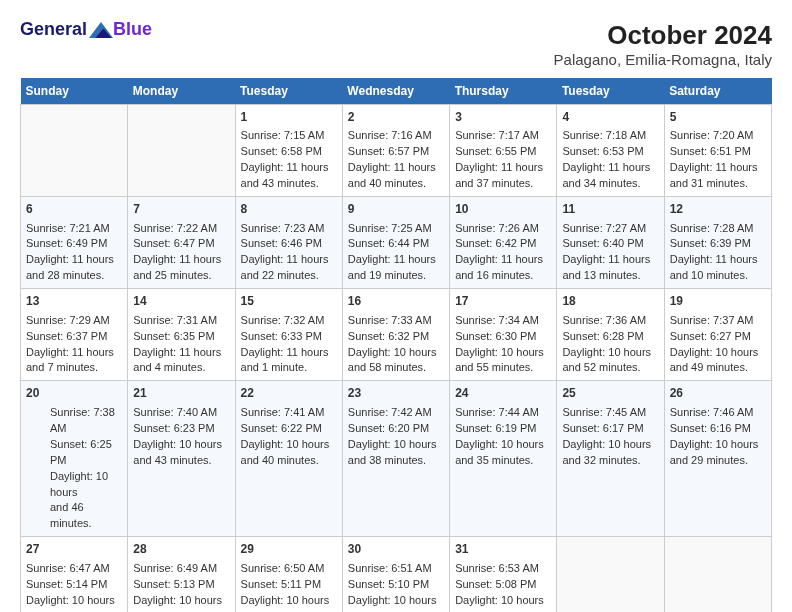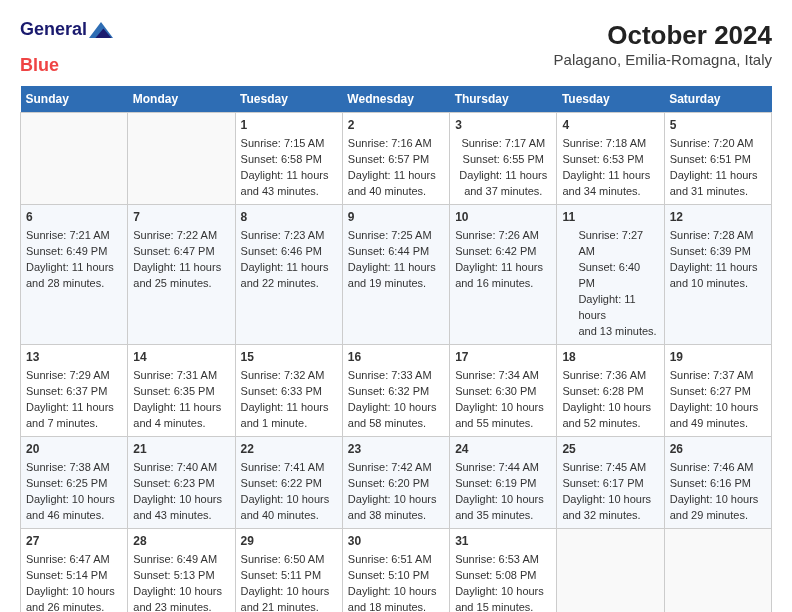--- a/index.html
+++ b/index.html
@@ -11,32 +11,30 @@
       padding: 20px;
     }
     .header {
       display: flex;
       justify-content: space-between;
       align-items: flex-start;
       margin-bottom: 10px;
     }
     .logo {
       display: flex;
-      flex-direction: column;
       align-items: flex-start;
-      gap: 16px;
     }
     .logo-text {
       font-size: 18px;
       font-weight: bold;
       color: #1a1a6e;
       line-height: 1.1;
     }
     .logo-blue {
-      color: #ef4444;
+      color: #6d28d9;
     }
     .logo-icon {
       width: 24px;
       height: 16px;
       margin-left: 2px;
     }
     .logo-row {
       display: flex;
       align-items: center;
     }
@@ -142,21 +140,21 @@
         </td>
         <td>
           <span class="day-number">2</span>
           <div class="day-info" style="white-space: pre-line;">Sunrise: 7:16 AM
 Sunset: 6:57 PM
 Daylight: 11 hours
 and 40 minutes.</div>
         </td>
         <td>
           <span class="day-number">3</span>
-          <div class="day-info" style="white-space: pre-line; text-align: center;">Sunrise: 7:17 AM
+          <div class="day-info" style="white-space: pre-line;">Sunrise: 7:17 AM
 Sunset: 6:55 PM
 Daylight: 11 hours
 and 37 minutes.</div>
         </td>
         <td>
           <span class="day-number">4</span>
           <div class="day-info" style="white-space: pre-line;">Sunrise: 7:18 AM
 Sunset: 6:53 PM
 Daylight: 11 hours
 and 34 minutes.</div>
@@ -200,21 +198,21 @@
         </td>
         <td>
           <span class="day-number">10</span>
           <div class="day-info" style="white-space: pre-line;">Sunrise: 7:26 AM
 Sunset: 6:42 PM
 Daylight: 11 hours
 and 16 minutes.</div>
         </td>
         <td>
           <span class="day-number">11</span>
-          <div class="day-info" style="white-space: pre-line; margin-left: 16px;">Sunrise: 7:27 AM
+          <div class="day-info" style="white-space: pre-line;">Sunrise: 7:27 AM
 Sunset: 6:40 PM
 Daylight: 11 hours
 and 13 minutes.</div>
         </td>
         <td>
           <span class="day-number">12</span>
           <div class="day-info" style="white-space: pre-line;">Sunrise: 7:28 AM
 Sunset: 6:39 PM
 Daylight: 11 hours
 and 10 minutes.</div>
@@ -267,21 +265,21 @@
           <span class="day-number">19</span>
           <div class="day-info" style="white-space: pre-line;">Sunrise: 7:37 AM
 Sunset: 6:27 PM
 Daylight: 10 hours
 and 49 minutes.</div>
         </td>
       </tr>
       <tr>
         <td>
           <span class="day-number">20</span>
-          <div class="day-info" style="white-space: pre-line;">Sunrise: 7:38 AM
+          <div class="day-info" style="white-space: pre-line; margin-left: 24px;">Sunrise: 7:38 AM
 Sunset: 6:25 PM
 Daylight: 10 hours
 and 46 minutes.</div>
         </td>
         <td>
           <span class="day-number">21</span>
           <div class="day-info" style="white-space: pre-line;">Sunrise: 7:40 AM
 Sunset: 6:23 PM
 Daylight: 10 hours
 and 43 minutes.</div>

